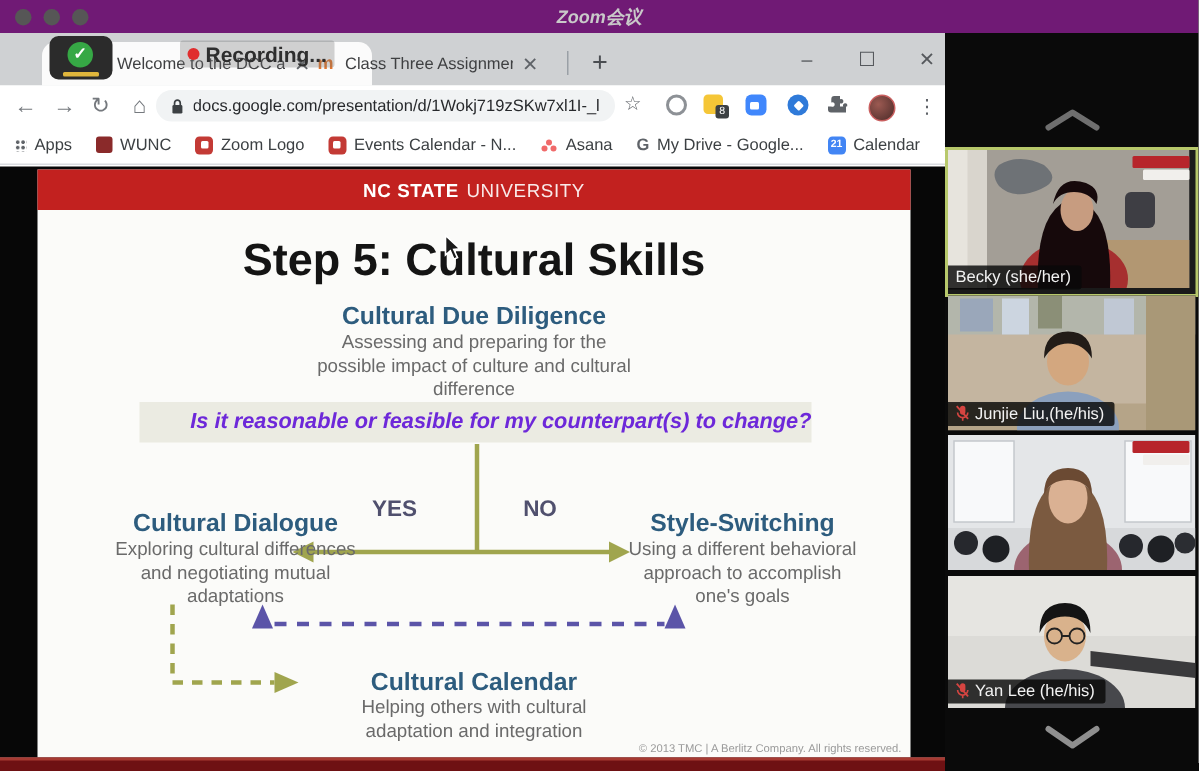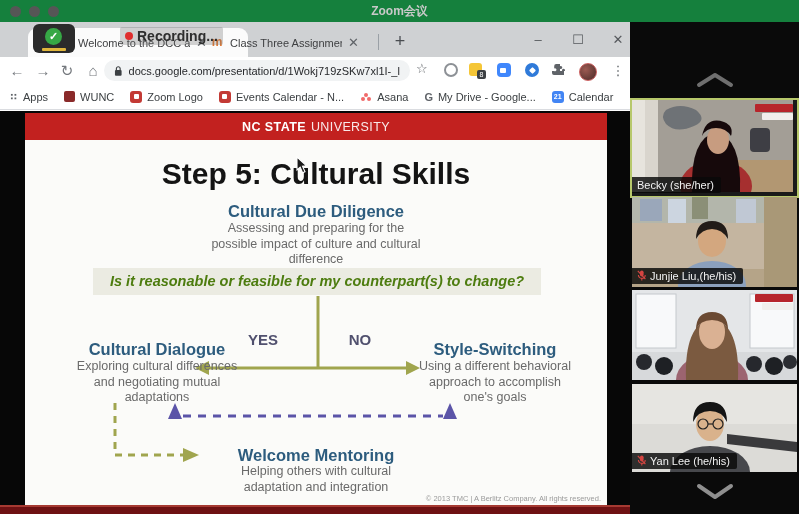--- a/index.html
+++ b/index.html
@@ -1,21 +1,21 @@
 <!DOCTYPE html>
 <html><head>
 <meta charset="utf-8">
 <style>
   html,body{margin:0;padding:0;}
   body{width:799px;height:514px;position:relative;background:#000;overflow:hidden;
        font-family:"Liberation Sans", sans-serif;-webkit-font-smoothing:antialiased;}
   .abs{position:absolute;}
 
   
-  .titlebar{left:0;top:0;width:799px;height:22px;background:#15803d;display:flex;align-items:center;}
+  .titlebar{left:0;top:0;width:799px;height:22px;background:#701a75;display:flex;align-items:center;font-style:italic;}
   .traffic{width:11px;height:11px;border-radius:50%;background:#565656;margin-left:8px;}
   .traffic:first-child{margin-left:10px;}
   .win-title{position:absolute;left:0;right:0;text-align:center;color:#c9c9c9;font-size:12px;font-weight:700;}
 
   
   .view-btn{right:8px;top:26px;height:20px;background:#2f2f2f;border:1px solid #454545;border-radius:4px;
             color:#e8e8e8;font-size:11px;display:flex;align-items:center;gap:5px;padding:0 8px;cursor:pointer;}
   .grid-ic{width:10px;height:10px;display:grid;grid-template-columns:4px 4px;grid-template-rows:4px 4px;gap:2px;}
   .grid-ic span{background:#dcdcdc;border-radius:1px;}
 
@@ -81,21 +81,21 @@
   .banner{position:absolute;left:0;top:0;width:582px;height:27px;background:#C2211F;
           display:flex;align-items:center;justify-content:center;gap:5px;color:#fff;font-size:12.5px;letter-spacing:.4px;}
   .banner .bold{font-weight:700;}
   .banner .light{font-weight:400;opacity:.9;}
   .s-title{position:absolute;left:0;top:44px;width:582px;text-align:center;font-size:30px;font-weight:700;color:#141414;}
   .s-h{position:absolute;font-size:16.5px;font-weight:700;color:#2D5C7E;text-align:center;}
   .s-body{position:absolute;font-size:12.5px;color:#6a6a6a;text-align:center;line-height:15.5px;white-space:pre-line;}
   .due-h{left:0;top:89px;width:582px;}
   .due-b{left:0;top:108px;width:582px;}
   .q-band{position:absolute;left:68px;top:155px;width:448px;height:27px;background:#EBEBE2;
-          font-size:14.5px;font-style:italic;font-weight:700;color:#4d7c0f;text-align:center;line-height:27px;}
+          font-size:14.5px;font-style:italic;font-weight:700;color:#6d28d9;text-align:right;line-height:27px;}
   .yes{position:absolute;left:213px;top:218px;width:50px;text-align:center;font-size:15px;font-weight:700;color:#50506E;}
   .no{position:absolute;left:310px;top:218px;width:50px;text-align:center;font-size:15px;font-weight:700;color:#50506E;}
   .dlg-h{left:32px;top:227px;width:200px;}
   .dlg-b{left:32px;top:246px;width:200px;}
   .sw-h{left:370px;top:227px;width:200px;}
   .sw-b{left:370px;top:246px;width:200px;}
   .mn-h{left:0;top:333px;width:582px;}
   .mn-b{left:0;top:351px;width:582px;}
   .copyright{position:absolute;right:6px;top:381px;font-size:7.5px;color:#9a9a9a;}
   .diagram{position:absolute;left:0;top:0;}
@@ -282,21 +282,21 @@
       <div class="s-h dlg-h">Cultural Dialogue</div>
       <div class="s-body dlg-b">Exploring cultural differences
 and negotiating mutual
 adaptations</div>
 
       <div class="s-h sw-h">Style-Switching</div>
       <div class="s-body sw-b">Using a different behavioral
 approach to accomplish
 one's goals</div>
 
-      <div class="s-h mn-h">Welcome Mentoring</div>
+      <div class="s-h mn-h">Cultural Calendar</div>
       <div class="s-body mn-b">Helping others with cultural
 adaptation and integration</div>
 
       <div class="copyright">© 2013 TMC | A Berlitz Company. All rights reserved.</div>
 
       <svg class="cursor" width="13" height="19" viewBox="0 0 13 19">
         <path d="M2,1 L2,14 L5.2,11.2 L7.6,16.8 L10,15.7 L7.5,10.3 L11.5,9.8 Z" fill="#1a1a1a" stroke="#fff" stroke-width="1.1"></path>
       </svg>
     </div>
   </div>

